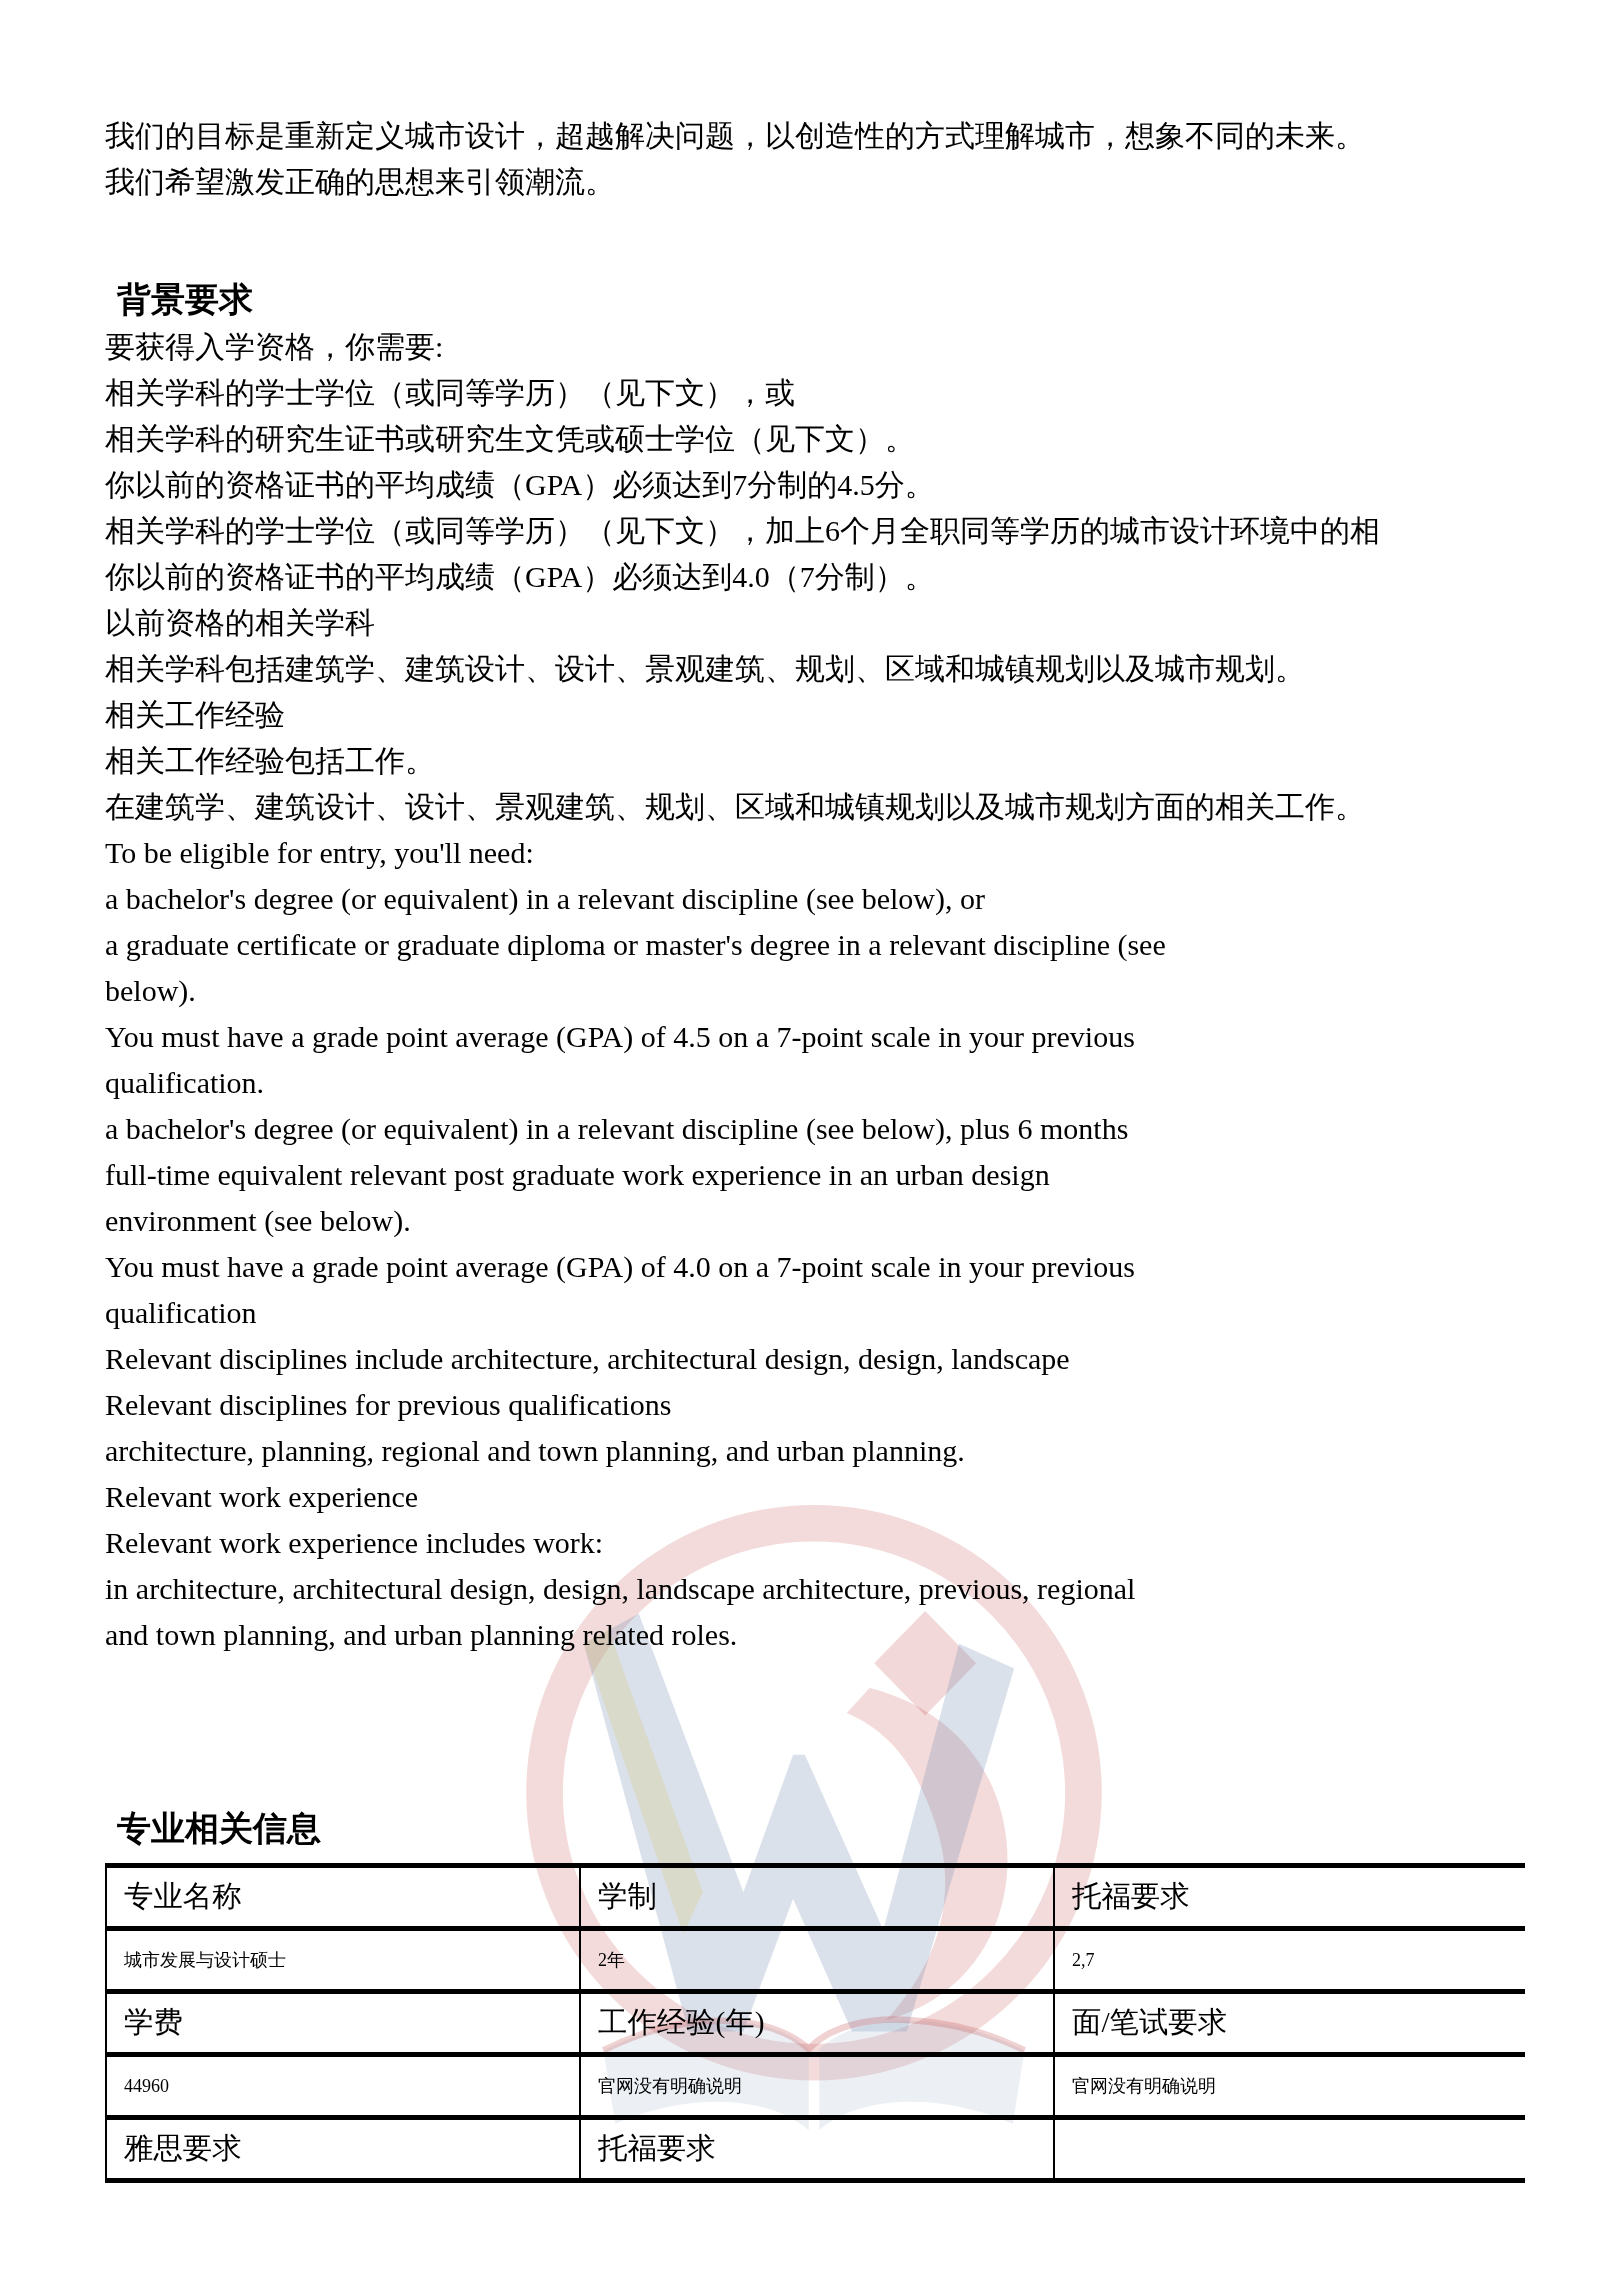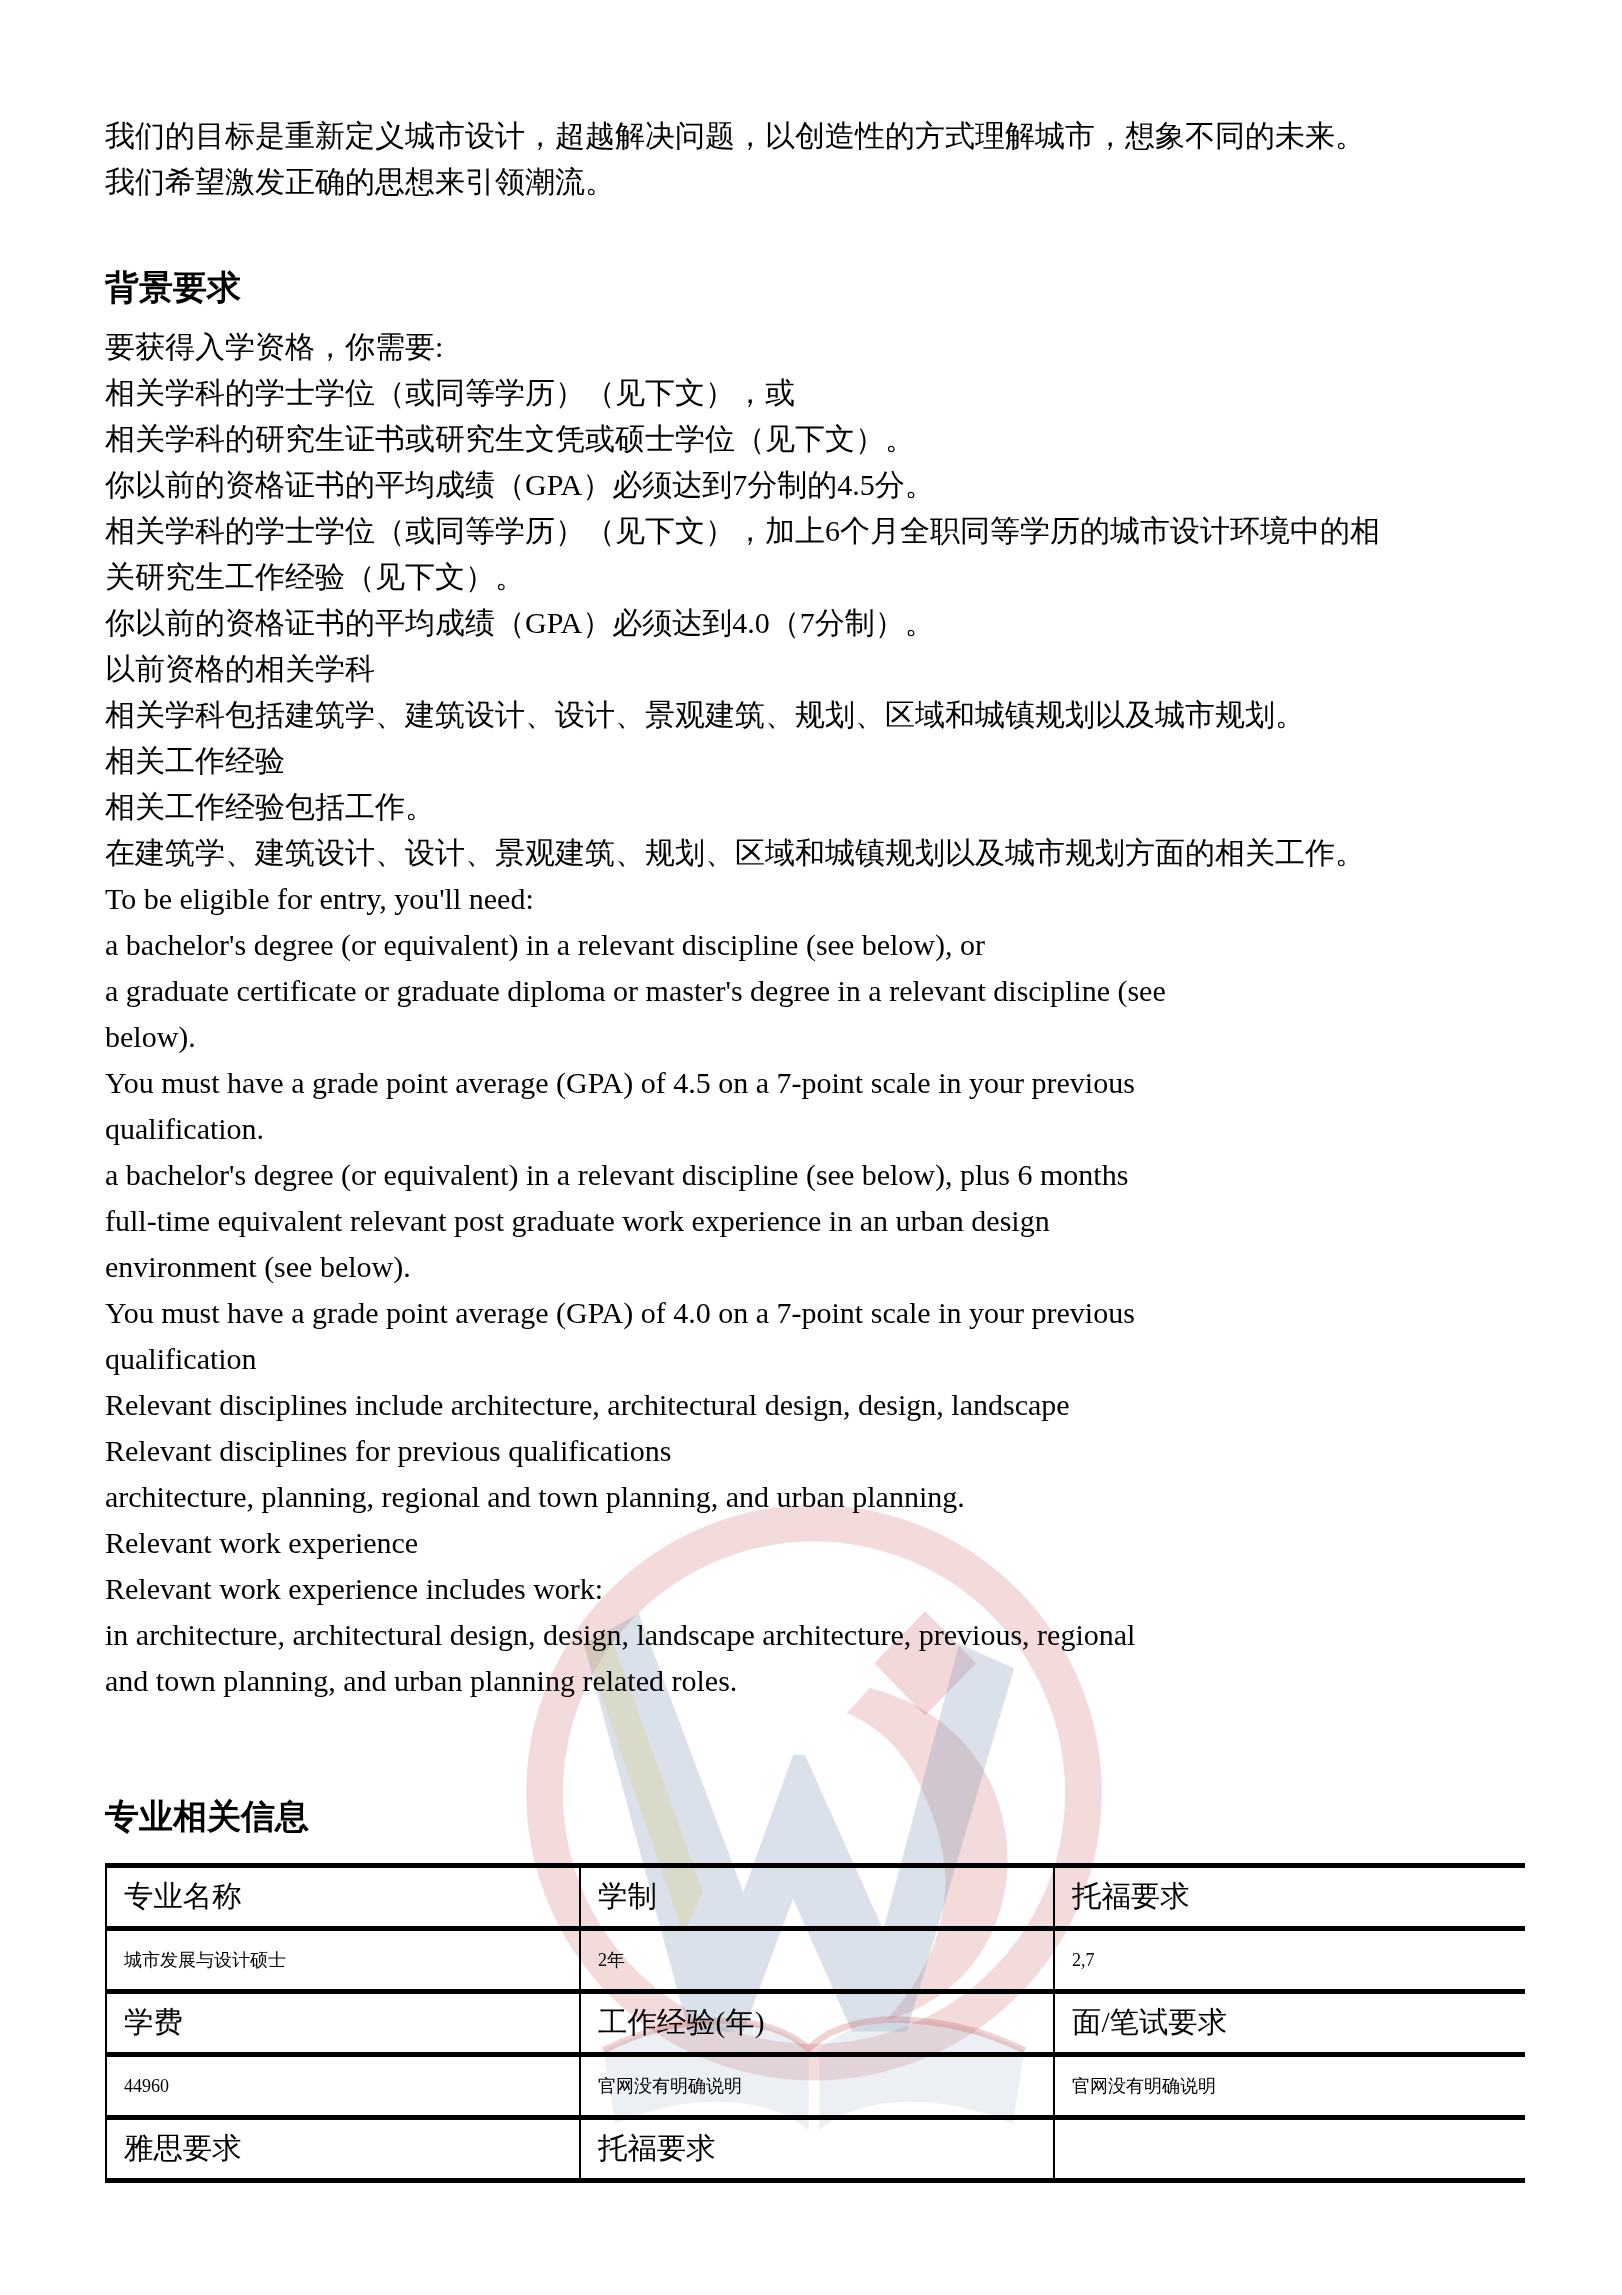--- a/index.html
+++ b/index.html
@@ -18,21 +18,21 @@
   }
   .content{position:relative;z-index:1;}
   .intro{position:absolute;left:105px;top:113px;width:1440px;}
   .body-lines{position:absolute;left:105px;top:324px;width:1440px;}
   .line{
     height:46px;line-height:46px;
     font-size:30px;
     white-space:nowrap;
   }
   .sec-heading{
-    position:absolute;left:105px;margin:0;
+    position:absolute;left:105px;margin:12px;
     font-size:34px;font-weight:700;line-height:41px;
     white-space:nowrap;
   }
   .h-background{top:267px;}
   .h-program{top:1796px;}
   .info-table{
     position:absolute;left:105px;top:1863px;width:1424px;
     border-collapse:collapse;table-layout:fixed;
     z-index:1;
   }
@@ -73,21 +73,20 @@
       </div>
 
     <h1 class="sec-heading h-background">背景要求</h1>
 
     <div class="body-lines">
         <div class="line">要获得入学资格，你需要:</div>
         <div class="line">相关学科的学士学位（或同等学历）（见下文），或</div>
         <div class="line">相关学科的研究生证书或研究生文凭或硕士学位（见下文）。</div>
         <div class="line">你以前的资格证书的平均成绩（GPA）必须达到7分制的4.5分。</div>
         <div class="line">相关学科的学士学位（或同等学历）（见下文），加上6个月全职同等学历的城市设计环境中的相</div>
-        <div class="line">关研究生工作经验（见下文）。</div>
         <div class="line">你以前的资格证书的平均成绩（GPA）必须达到4.0（7分制）。</div>
         <div class="line">以前资格的相关学科</div>
         <div class="line">相关学科包括建筑学、建筑设计、设计、景观建筑、规划、区域和城镇规划以及城市规划。</div>
         <div class="line">相关工作经验</div>
         <div class="line">相关工作经验包括工作。</div>
         <div class="line">在建筑学、建筑设计、设计、景观建筑、规划、区域和城镇规划以及城市规划方面的相关工作。</div>
         <div class="line">To be eligible for entry, you'll need:</div>
         <div class="line">a bachelor's degree (or equivalent) in a relevant discipline (see below), or</div>
         <div class="line">a graduate certificate or graduate diploma or master's degree in a relevant discipline (see</div>
         <div class="line">below).</div>

